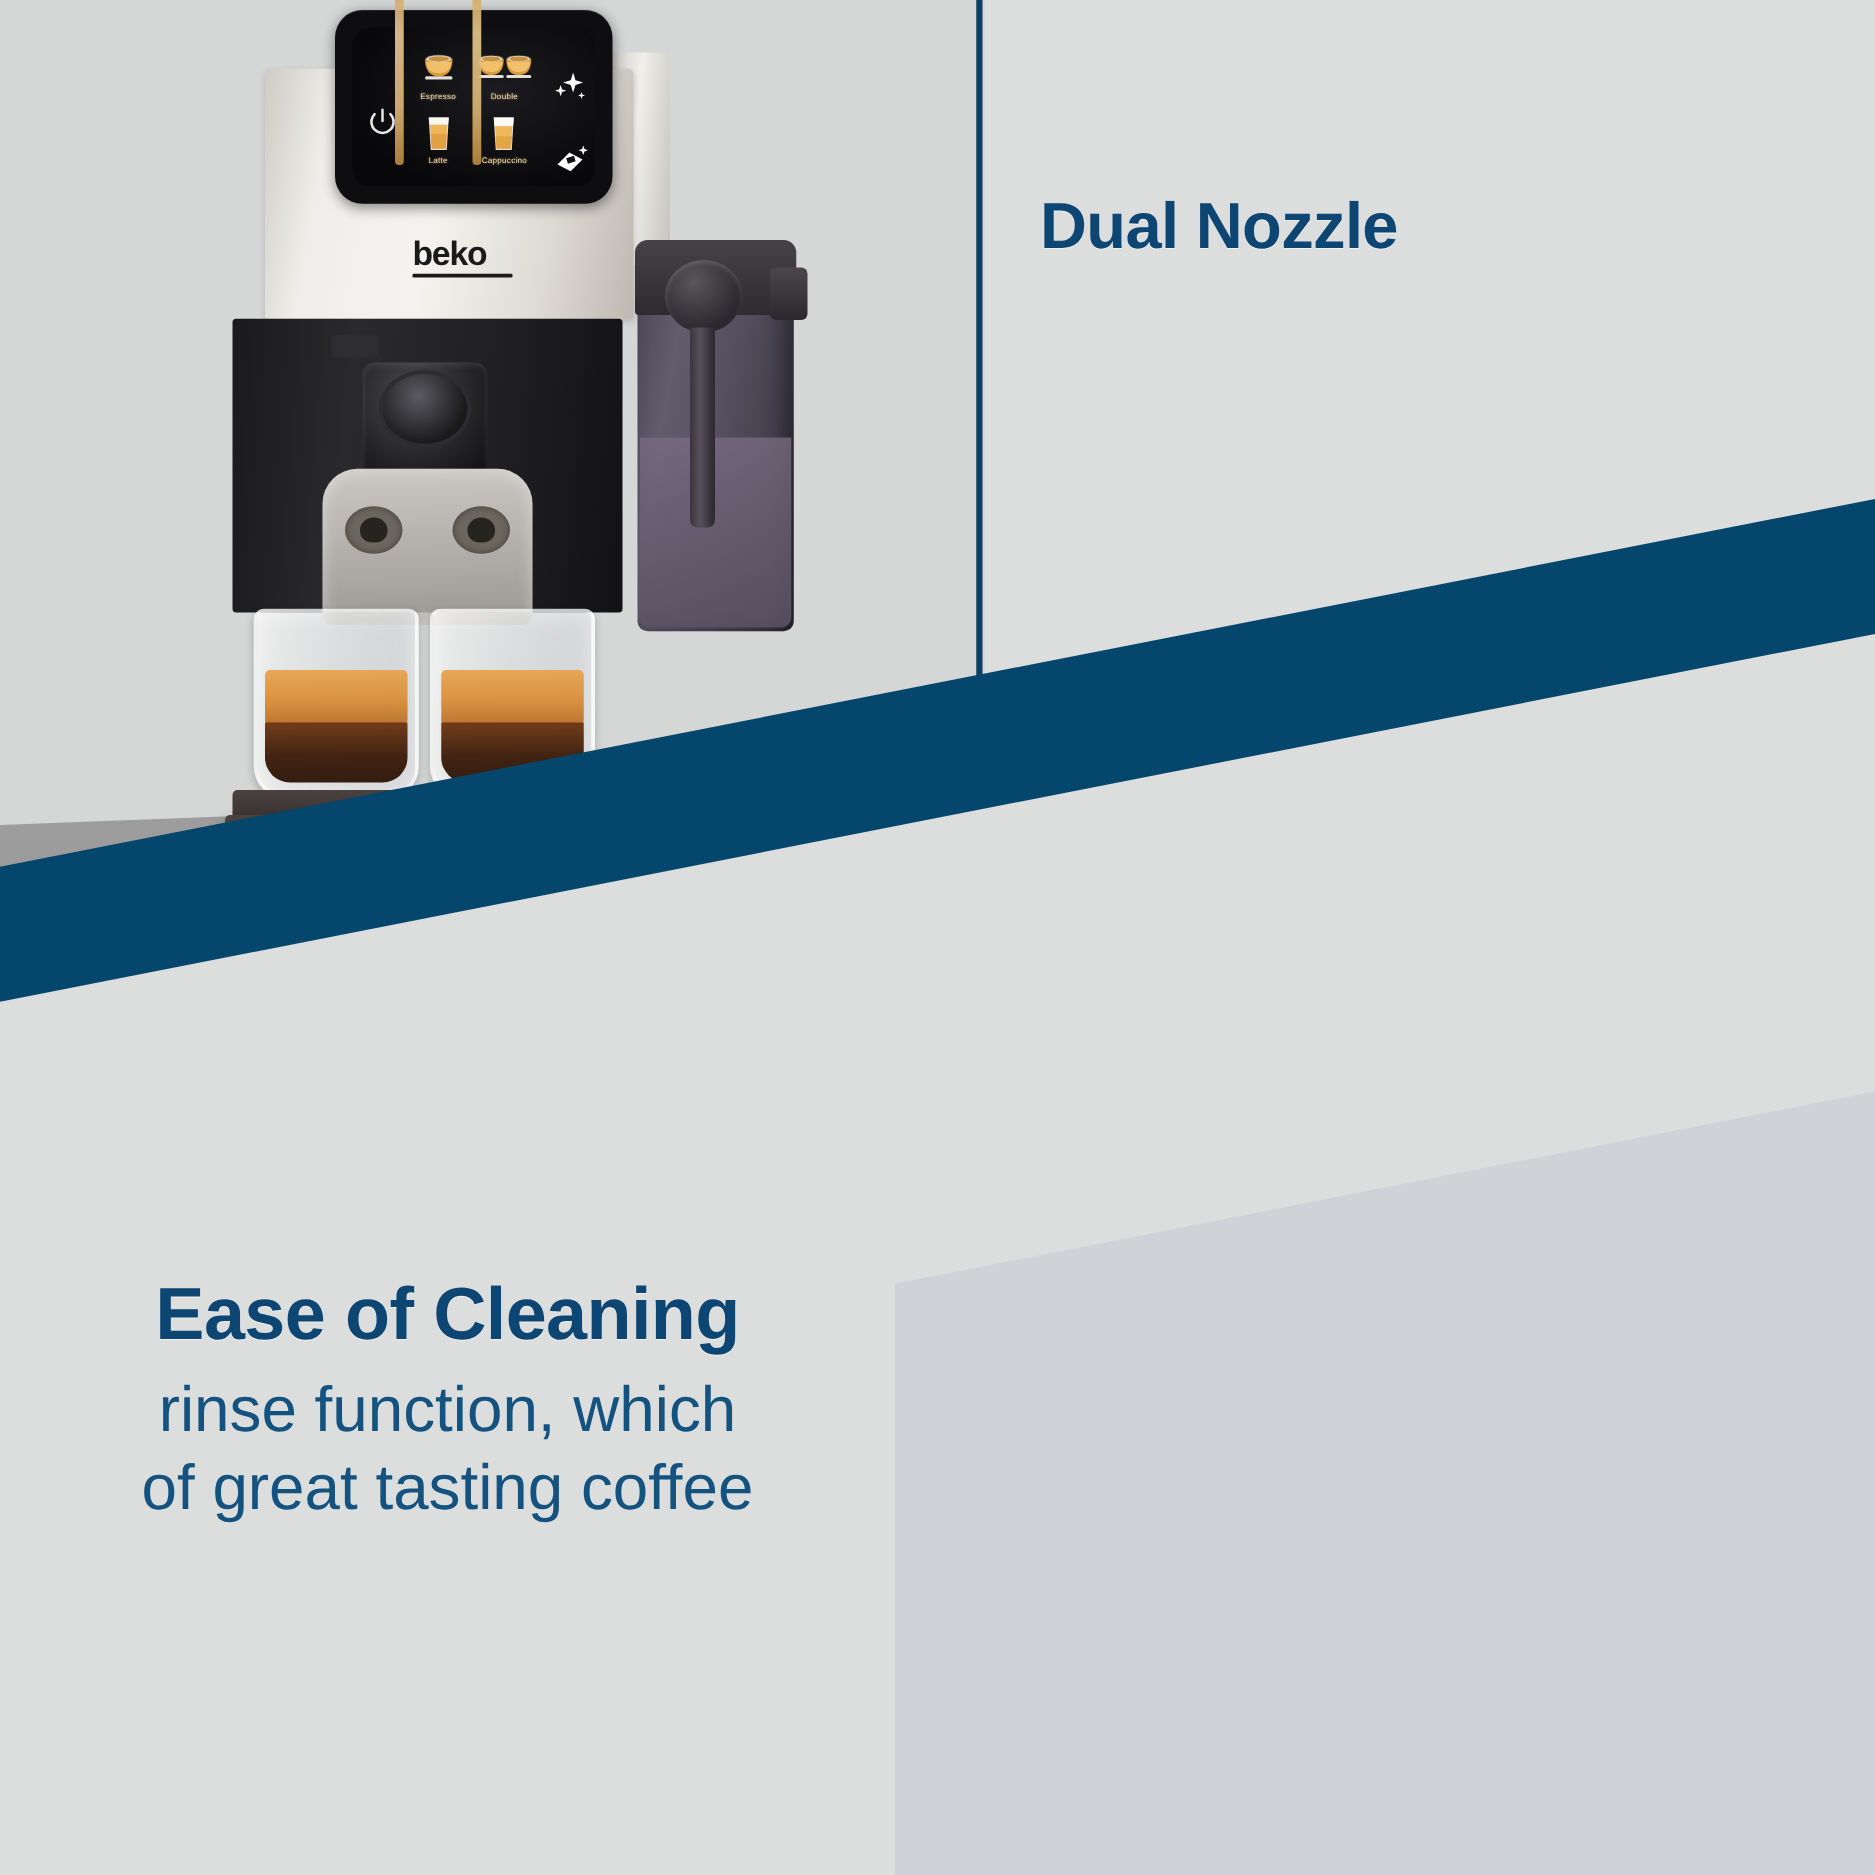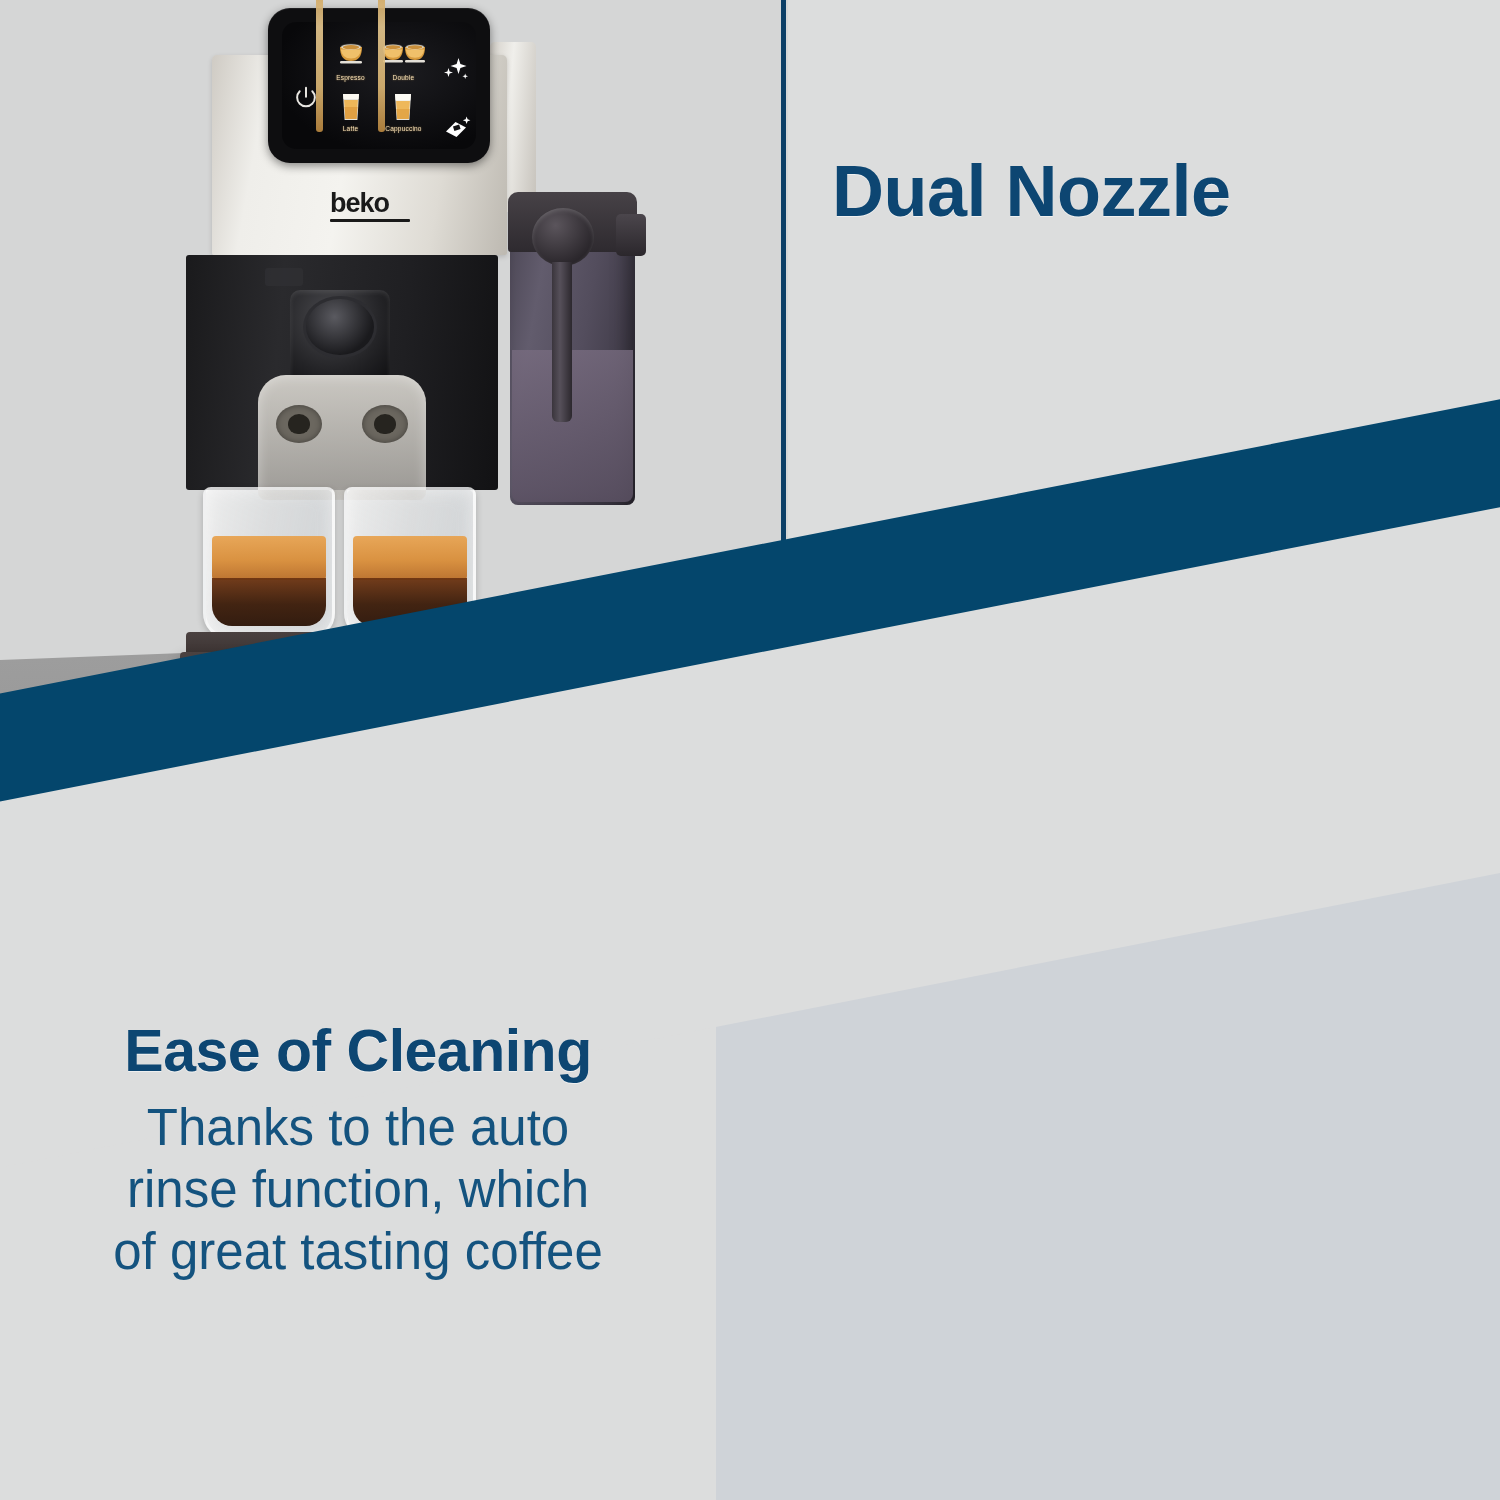--- a/index.html
+++ b/index.html
@@ -57,21 +57,21 @@
   .headline {
     color:#0d4672; font-weight:bold; letter-spacing:-0.5px;
     text-shadow:0 1px 0 rgba(255,255,255,.55);
   }
   .bodycopy { color:#14537f; line-height:1.22; }
 
   #text-dual-nozzle {
     position:absolute; left:788px; top:155px; width:700px; z-index:60;
     text-align:left; padding-left:44px;
   }
-  #text-dual-nozzle .headline { font-size:72px; line-height:1.0; }
+  #text-dual-nozzle .headline { font-size:52px; line-height:1.0; }
   #text-dual-nozzle .bodycopy { font-size:53px; margin-top:10px; }
 
   #text-ease-cleaning {
     position:absolute; left:0px; top:975px; width:716px; z-index:60;
     text-align:center; padding:0 14px;
   }
   #text-ease-cleaning .headline { font-size:59px; line-height:1.05;margin-top:46px; }
   #text-ease-cleaning .bodycopy { font-size:51px; margin-top:14px; }
 
   
@@ -383,19 +383,18 @@
   <div id="band-diagonal"></div>
   <div id="divider-vertical"></div>
 
   <div id="text-dual-nozzle">
     <div class="headline">Dual Nozzle</div>
   </div>
 
   <div id="text-ease-cleaning">
     <div class="headline">Ease of Cleaning</div>
     <div class="bodycopy">
-      <div>Thanks to the auto</div>
       <div>rinse function, which</div>
       <div>of great tasting coffee</div>
     </div>
   </div>
 
 </div>
 
 </body></html>

